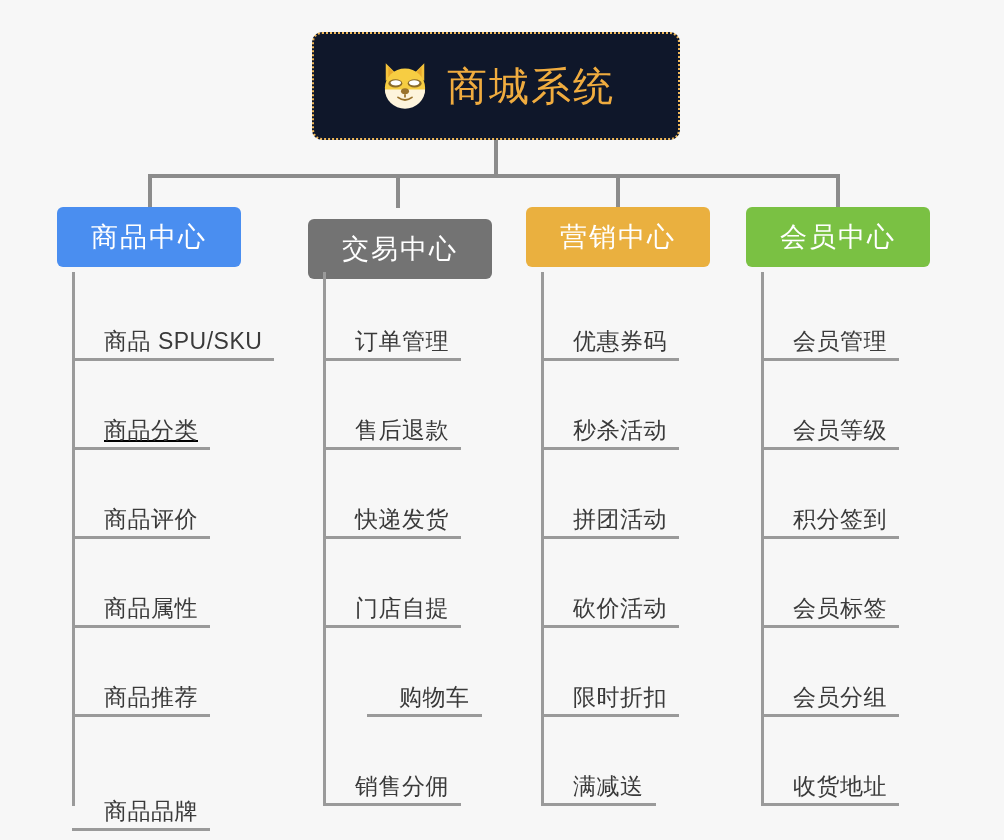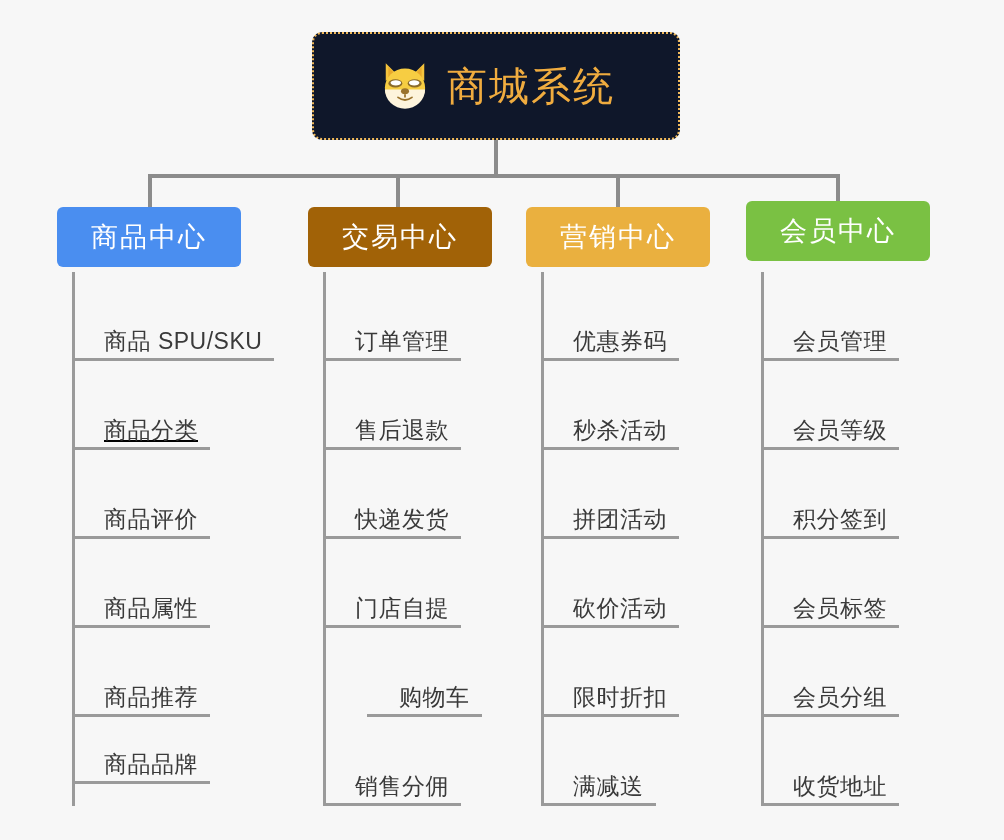--- a/index.html
+++ b/index.html
@@ -151,27 +151,27 @@
   <div class="conn conn-h" style="left:150px; top:174px; width:688px;"></div>
 
   <div class="conn conn-v" style="left:148px; top:174px; height:34px;"></div>
   <div class="conn conn-v" style="left:396px; top:174px; height:34px;"></div>
   <div class="conn conn-v" style="left:616px; top:174px; height:34px;"></div>
   <div class="conn conn-v" style="left:836px; top:174px; height:34px;"></div>
 
   <div class="cat-box" style="left: 57px; top: 207px; width: 184px; background: rgb(74, 142, 240);">
     <span class="cat-label">商品中心</span>
   </div>
-  <div class="cat-box" style="left: 308px; top: 207px; width: 184px; background: #a16207;">
+  <div class="cat-box" style="left: 308px; top: 219px; width: 184px; background: #737373;">
     <span class="cat-label">交易中心</span>
   </div>
   <div class="cat-box" style="left: 526px; top: 207px; width: 184px; background: rgb(234, 176, 63);">
     <span class="cat-label">营销中心</span>
   </div>
-  <div class="cat-box" style="left: 746px; top: 201px; width: 184px; background: rgb(122, 193, 67);">
+  <div class="cat-box" style="left: 746px; top: 207px; width: 184px; background: rgb(122, 193, 67);">
     <span class="cat-label">会员中心</span>
   </div>
 
   <div class="leaf-col" style="left:72px;">
     <div class="leaf-stem" style="height:534px;"></div>
     <div class="leaf-item" style="top:0px;">
       <span class="leaf-text-wrap">
           <span class="leaf-text">商品 SPU/SKU</span>
           <span class="leaf-underline"></span>
         </span>
@@ -193,21 +193,21 @@
           <span class="leaf-text">商品属性</span>
           <span class="leaf-underline"></span>
         </span>
     </div>
     <div class="leaf-item" style="top:356px;">
       <span class="leaf-text-wrap">
           <span class="leaf-text">商品推荐</span>
           <span class="leaf-underline"></span>
         </span>
     </div>
-    <div class="leaf-item" style="top:423px;">
+    <div class="leaf-item" style="top:470px;">
       <span class="leaf-text-wrap">
           <span class="leaf-text">商品品牌</span>
           <span class="leaf-underline"></span>
         </span>
     </div>
   </div>
 
   <div class="leaf-col" style="left:323px;">
     <div class="leaf-stem" style="height:534px;"></div>
     <div class="leaf-item" style="top:0px;">

